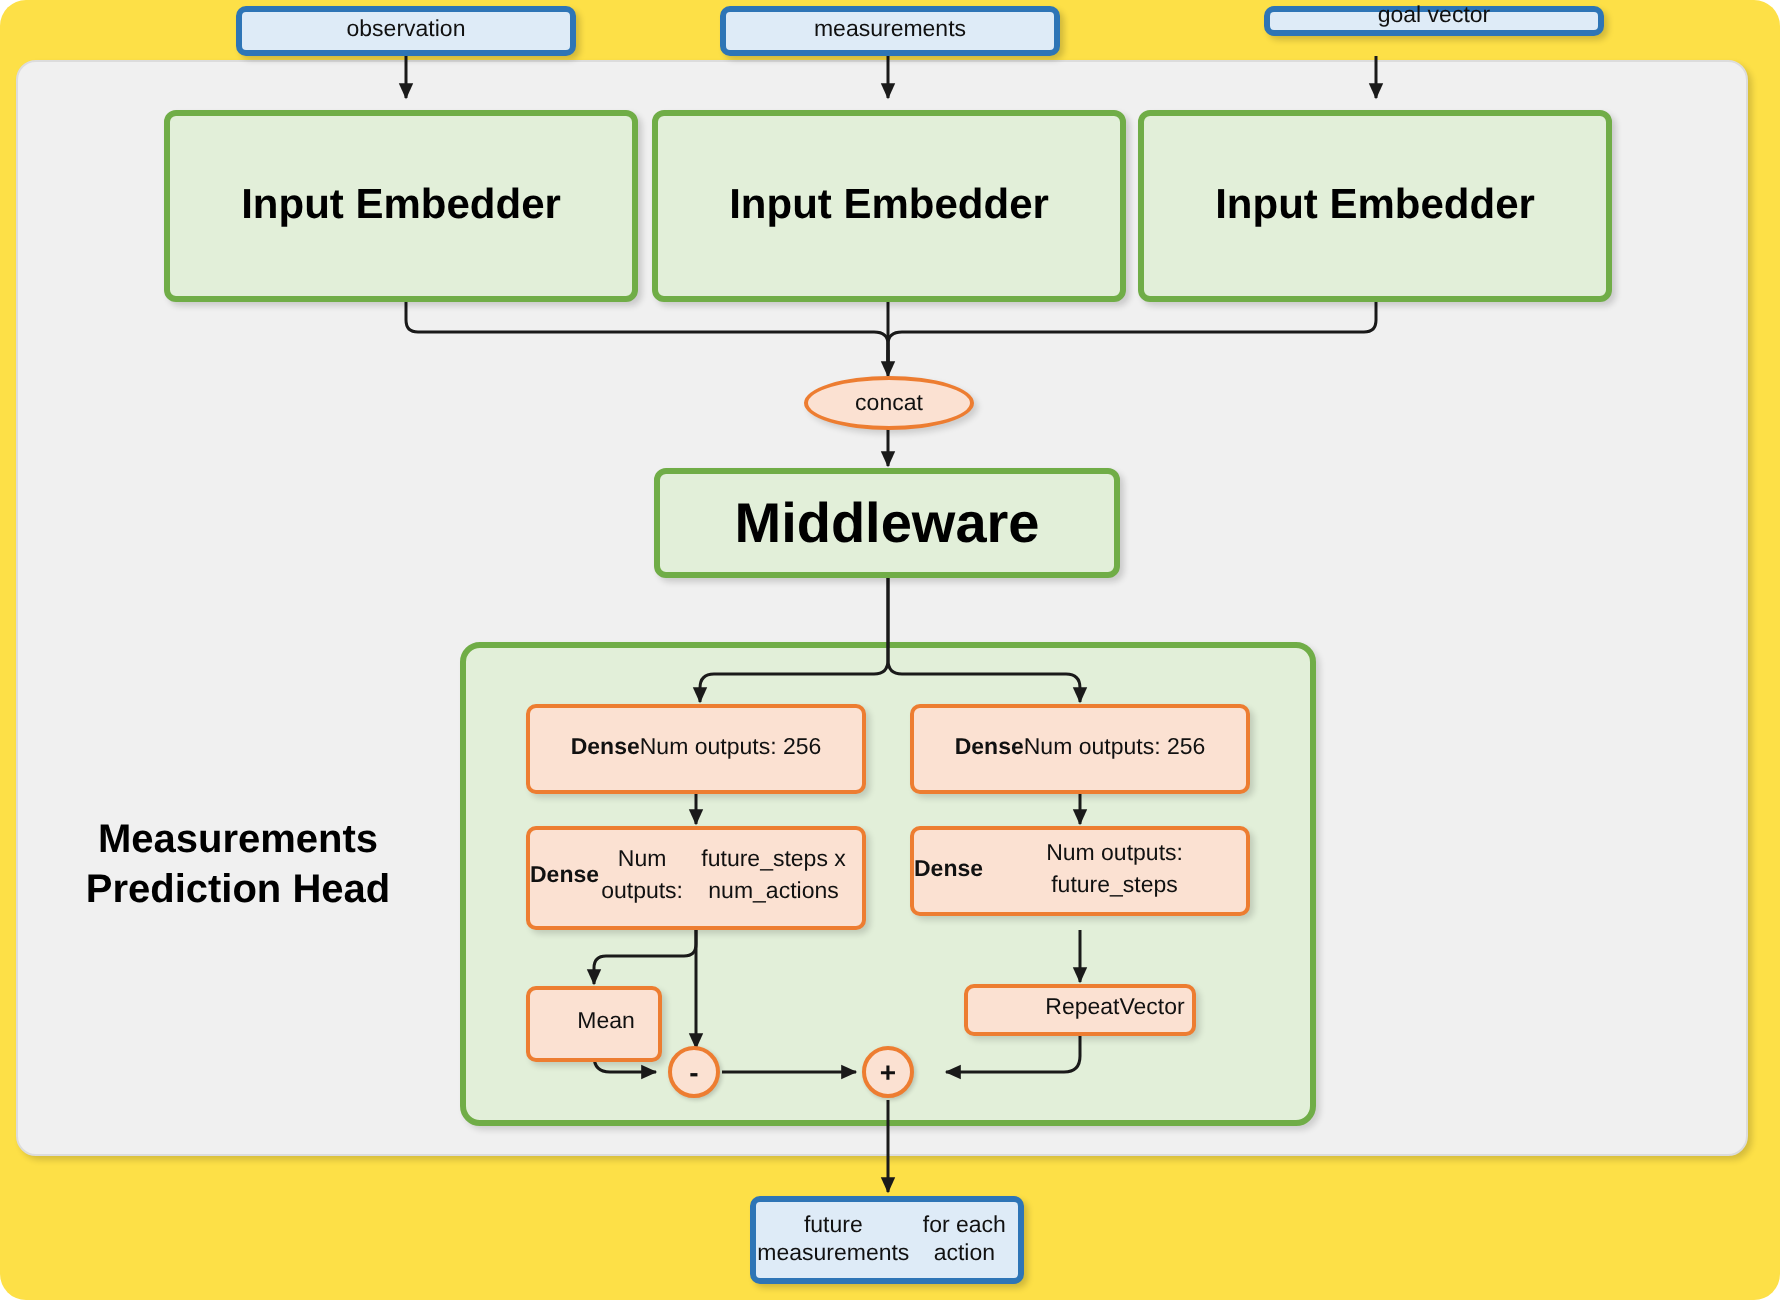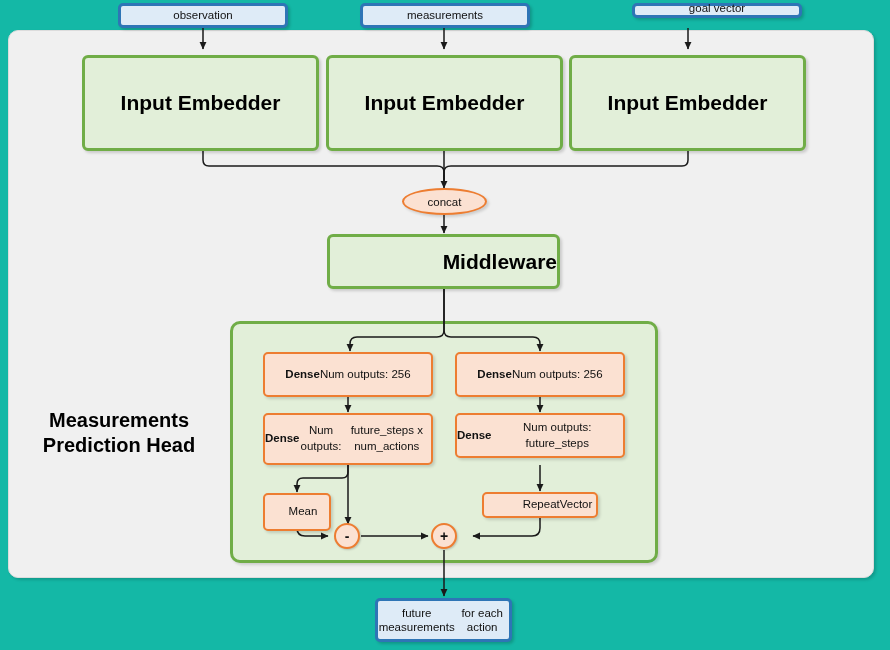--- a/index.html
+++ b/index.html
@@ -4,22 +4,23 @@
 <style>
   html, body {
     margin: 0; padding: 0;
     background: #ffffff;
     font-family: "Liberation Sans", sans-serif;
   }
   #canvas {
     position: relative;
     width: 890px;
     height: 650px;
-    background: #14b8a6;
+    background: #fde047;
     overflow: hidden;
+    border-radius: 13px;
   }
   .abs { position: absolute; box-sizing: border-box; }
 
   
   .outer-panel {
     left: 8px; top: 30px; width: 866px; height: 548px;
     background: #f0f0f0;
     border: 1px solid #dcdcdc;
     border-radius: 10px;
     box-shadow: 2px 2px 3px rgba(0,0,0,0.16);
@@ -49,21 +50,21 @@
   .green-box {
     background: #e2efd9;
     border: 3px solid #70ad47;
     border-radius: 6px;
     display: flex; align-items: center; justify-content: center;
     font-weight: bold;
     color: #000000;
     box-shadow: 2px 2px 3px rgba(0,0,0,0.16);
   }
   .embedder { font-size: 21px; }
-  .middleware { font-size: 21px; justify-content: flex-end; }
+  .middleware { font-size: 28px; }
 
   
   .orange-box {
     background: #fbe1d2;
     border: 2.5px solid #ed7d31;
     border-radius: 5px;
     display: flex; flex-direction: row;
     align-items: center; justify-content: center;
     text-align: center;
     font-size: 11.5px;

